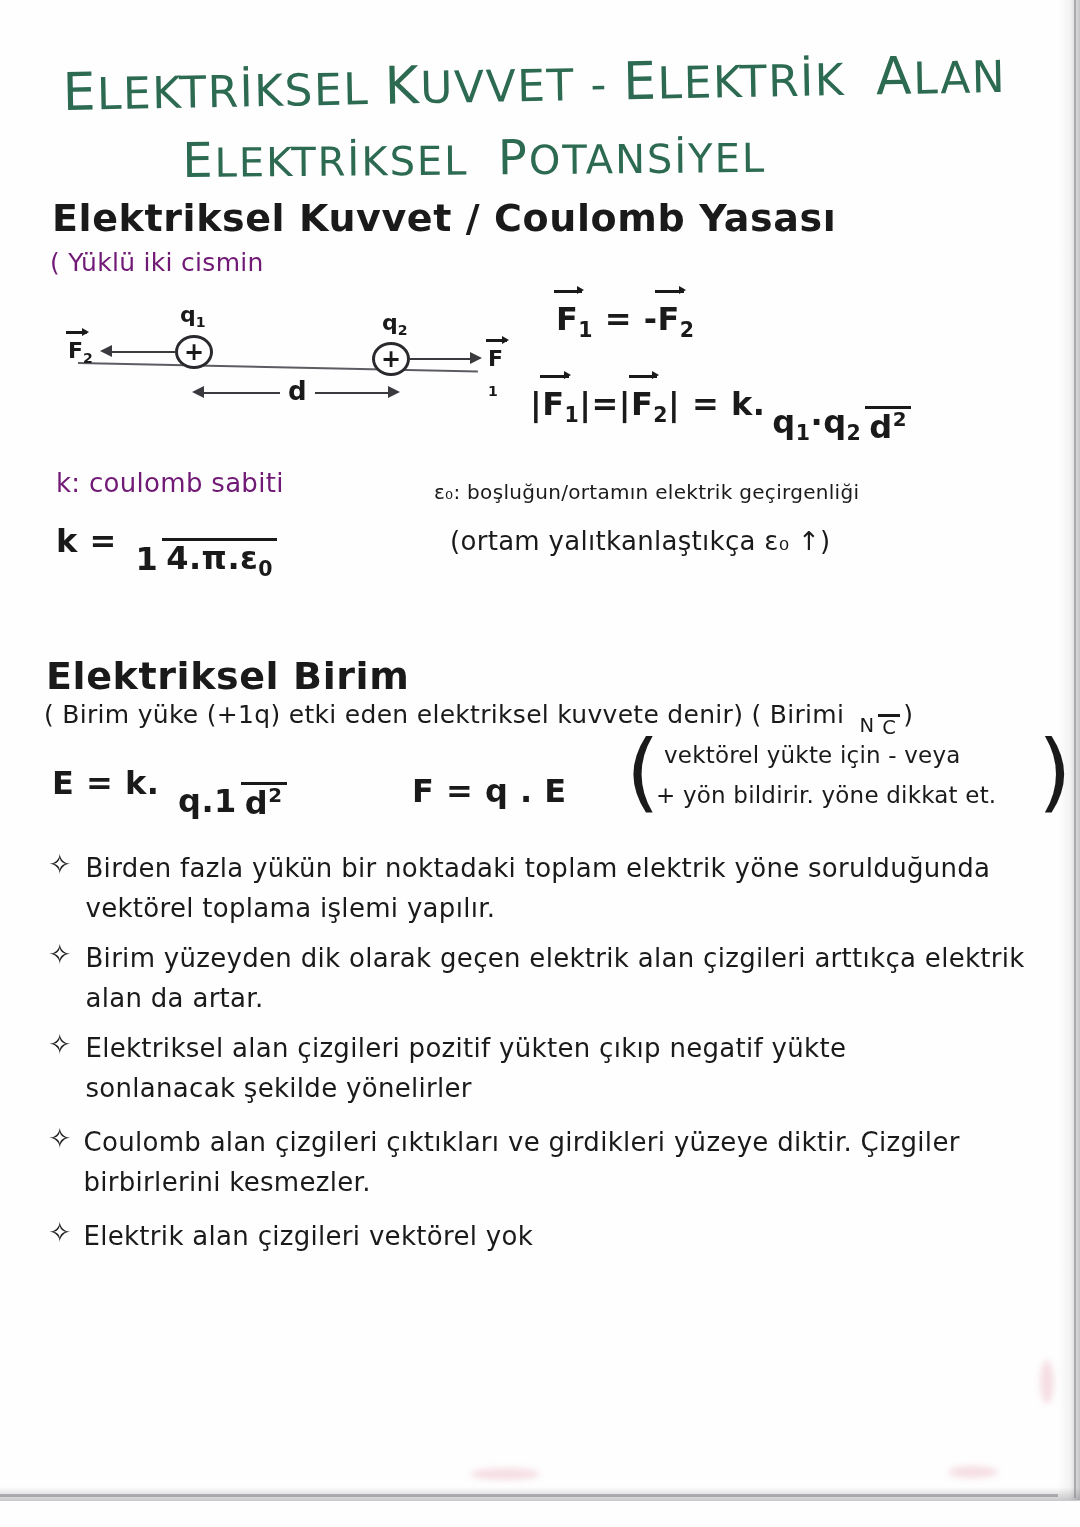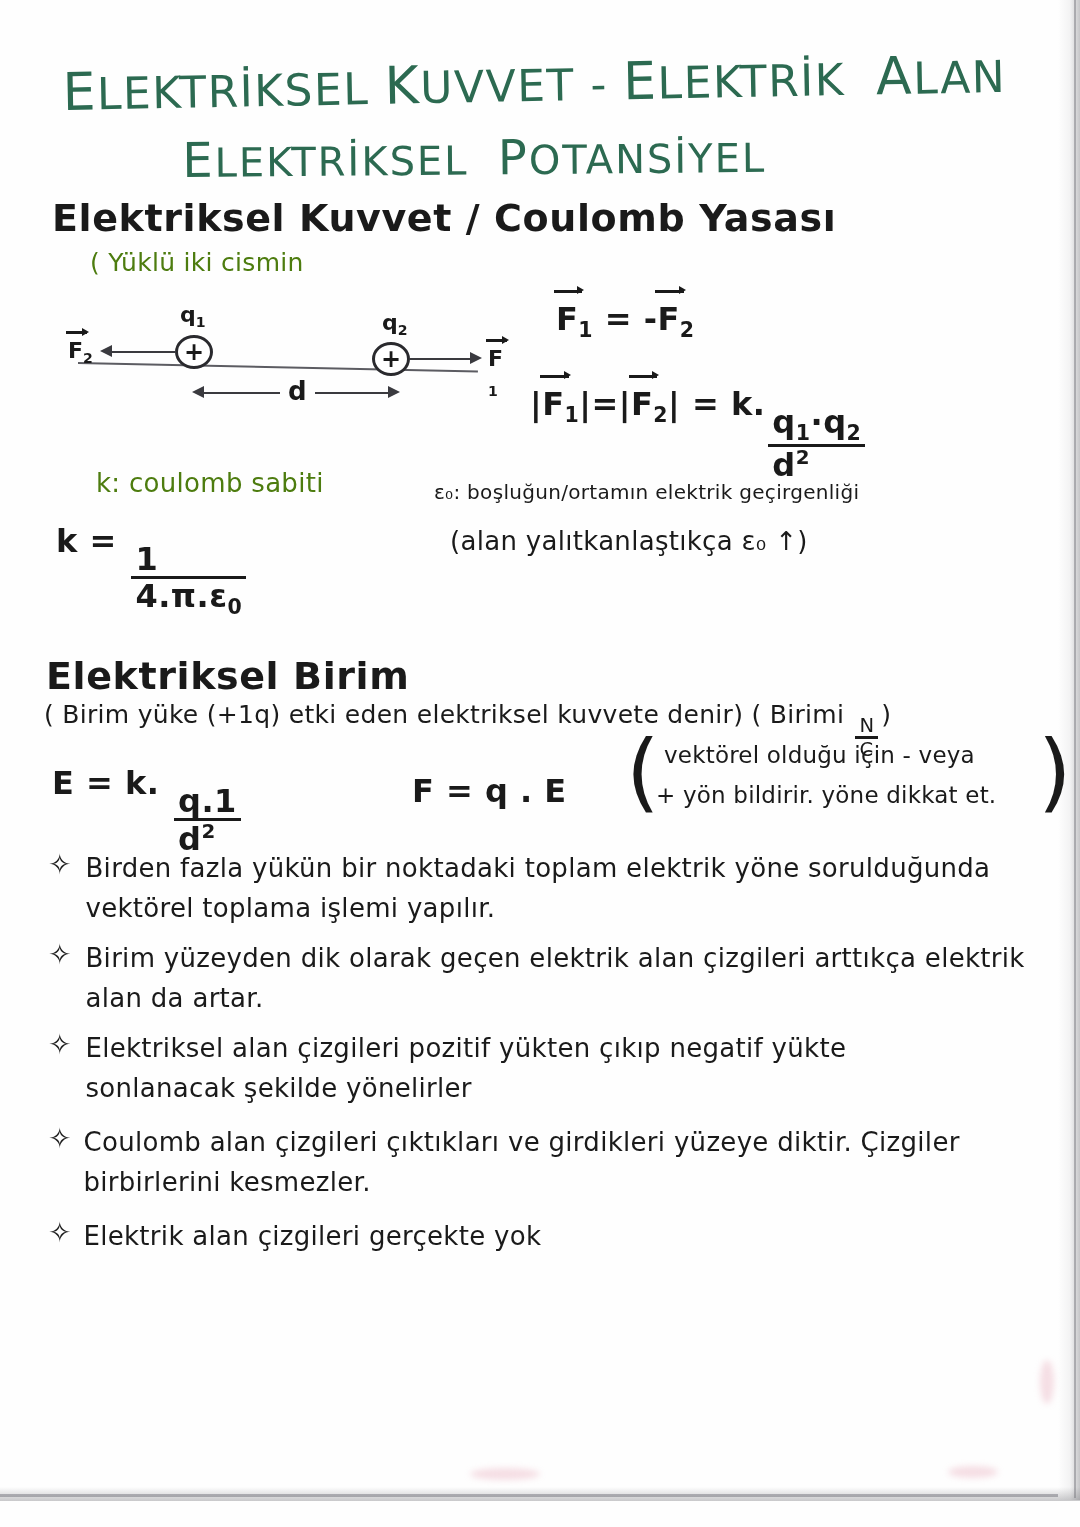--- a/index.html
+++ b/index.html
@@ -51,22 +51,21 @@
   .ink {
     position: absolute;
     font-family: "DejaVu Sans", sans-serif;
     white-space: nowrap;
     letter-spacing: 0.5px;
   }
   .green {
     color: #2c6a51;
   }
   .faded {
-    color: #4d7c0f;
-    margin-left: 40px;
+    color: #701a75;
   }
   .semi {
     color: #6e6e74;
   }
 
   .title1 {
     left: 62px; top: 62px;
     font-size: 44px;
     font-weight: 500;
     letter-spacing: 1.5px;
@@ -109,21 +108,22 @@
     white-space: normal;
   }
   .bullet-mark {
     font-size: 28px;
     font-weight: 700;
   }
 
   
   .frac {
     display: inline-flex;
-    flex-direction: column;
+    flex-direction: row;
+    align-items: center;
     vertical-align: -0.55em;
     margin: 0 3px;
   }
   .frac .num {
     line-height: 1.0;
     padding: 0 4px 1px 4px;
   }
   .frac .den {
     line-height: 1.05;
     padding: 1px 4px 0 4px;
@@ -286,21 +286,21 @@
 
   <div class="ink formula" style="left:56px; top:522px;">
     <span>k =</span>
     <span class="frac">
         <span class="num">1</span>
         <span class="den"><span>4.</span><span>π</span><span>.</span><span>ε</span><sub>0</sub></span>
       </span>
   </div>
 
   <div class="ink body" style="left:434px; top:480px; font-size:20px;">ε₀: boşluğun/ortamın elektrik geçirgenliği</div>
-  <div class="ink body" style="left:450px; top:526px; font-size:26px;">(alan yalıtkanlaştıkça ε₀ ↑)</div>
+  <div class="ink body" style="left:450px; top:526px; font-size:26px;">(ortam yalıtkanlaştıkça ε₀ ↑)</div>
 
   <div class="ink h2" style="left:46px; top:654px;">Elektriksel Birim</div>
 
   <div class="ink body" style="left:44px; top:700px;">
     <span>( Birim yüke (+1q) etki eden elektriksel kuvvete denir) ( Birimi</span>
     <span class="frac frac-sm">
         <span class="num">N</span>
         <span class="den">C</span>
       </span><span>)</span>
   </div>
@@ -309,21 +309,21 @@
     <span>E = k.</span>
     <span class="frac">
         <span class="num"><span>q</span><span>.</span><span>1</span></span>
         <span class="den"><span>d</span><sup>2</sup></span>
       </span>
   </div>
 
   <div class="ink formula" style="left:412px; top:772px;">F = q . E</div>
 
   <div class="ink semi big-paren" style="left:626px; top:728px; color:#1a1a1a; font-weight:400;">(</div>
-  <div class="ink note" style="left:664px; top:742px;">vektörel olduğu için  -  veya</div>
+  <div class="ink note" style="left:664px; top:742px;">vektörel yükte için  -  veya</div>
   <div class="ink note" style="left:656px; top:782px;text-align:right;">+ yön bildirir. yöne dikkat et.</div>
   <div class="ink big-paren" style="left:1038px; top:728px; font-weight:400;">)</div>
 
   <div>
 
     <div style="position:absolute; left:48px; top:848px; width:990px; display:flex; gap:14px;">
       <span class="bullet-mark">✧</span>
       <span class="bullet-text" style="width:950px;">Birden fazla yükün bir noktadaki toplam elektrik yöne sorulduğunda vektörel toplama işlemi yapılır.</span>
     </div>
 
@@ -337,18 +337,18 @@
       <span class="bullet-text" style="width:900px;">Elektriksel alan çizgileri pozitif yükten çıkıp negatif yükte sonlanacak şekilde yönelirler</span>
     </div>
 
     <div style="position:absolute; left:48px; top:1122px; width:990px; display:flex; gap:12px;">
       <span class="bullet-mark">✧</span>
       <span class="bullet-text" style="width:940px;">Coulomb alan çizgileri çıktıkları ve girdikleri yüzeye diktir. Çizgiler birbirlerini kesmezler.</span>
     </div>
 
     <div style="position:absolute; left:48px; top:1216px; width:990px; display:flex; gap:12px;">
       <span class="bullet-mark">✧</span>
-      <span class="bullet-text" style="width:700px;">Elektrik alan çizgileri gerçekte yok</span>
+      <span class="bullet-text" style="width:700px;">Elektrik alan çizgileri vektörel yok</span>
     </div>
 
   </div>
 
 </div>
 
 </body></html>

